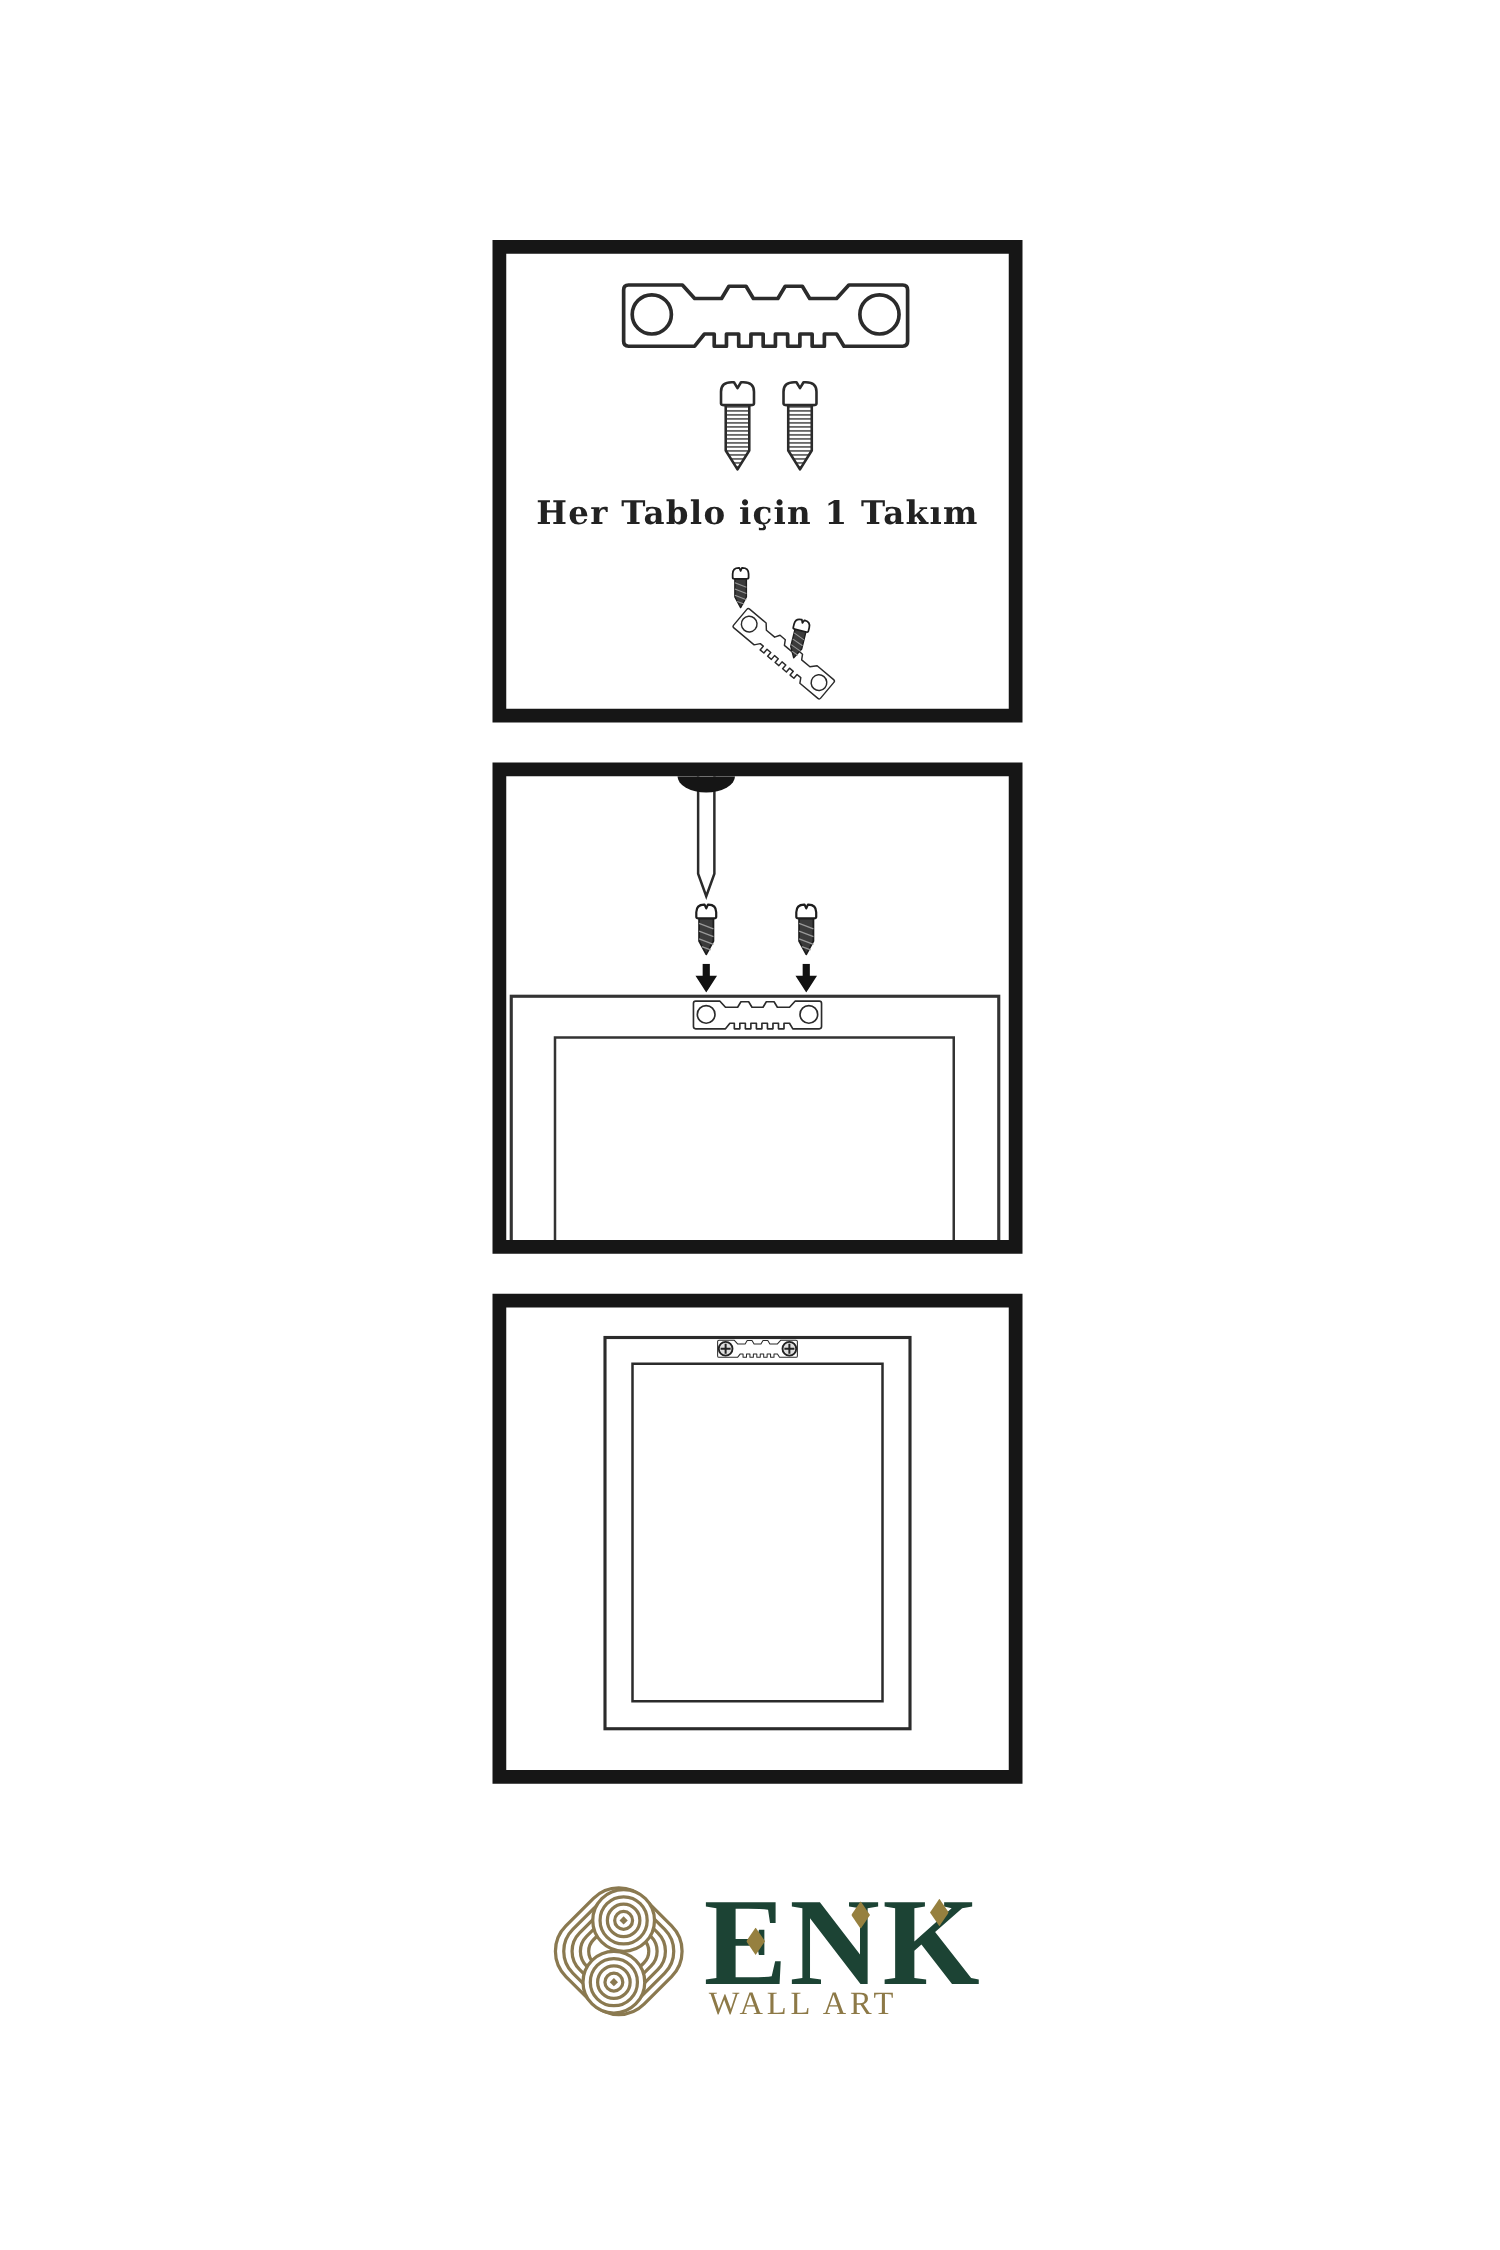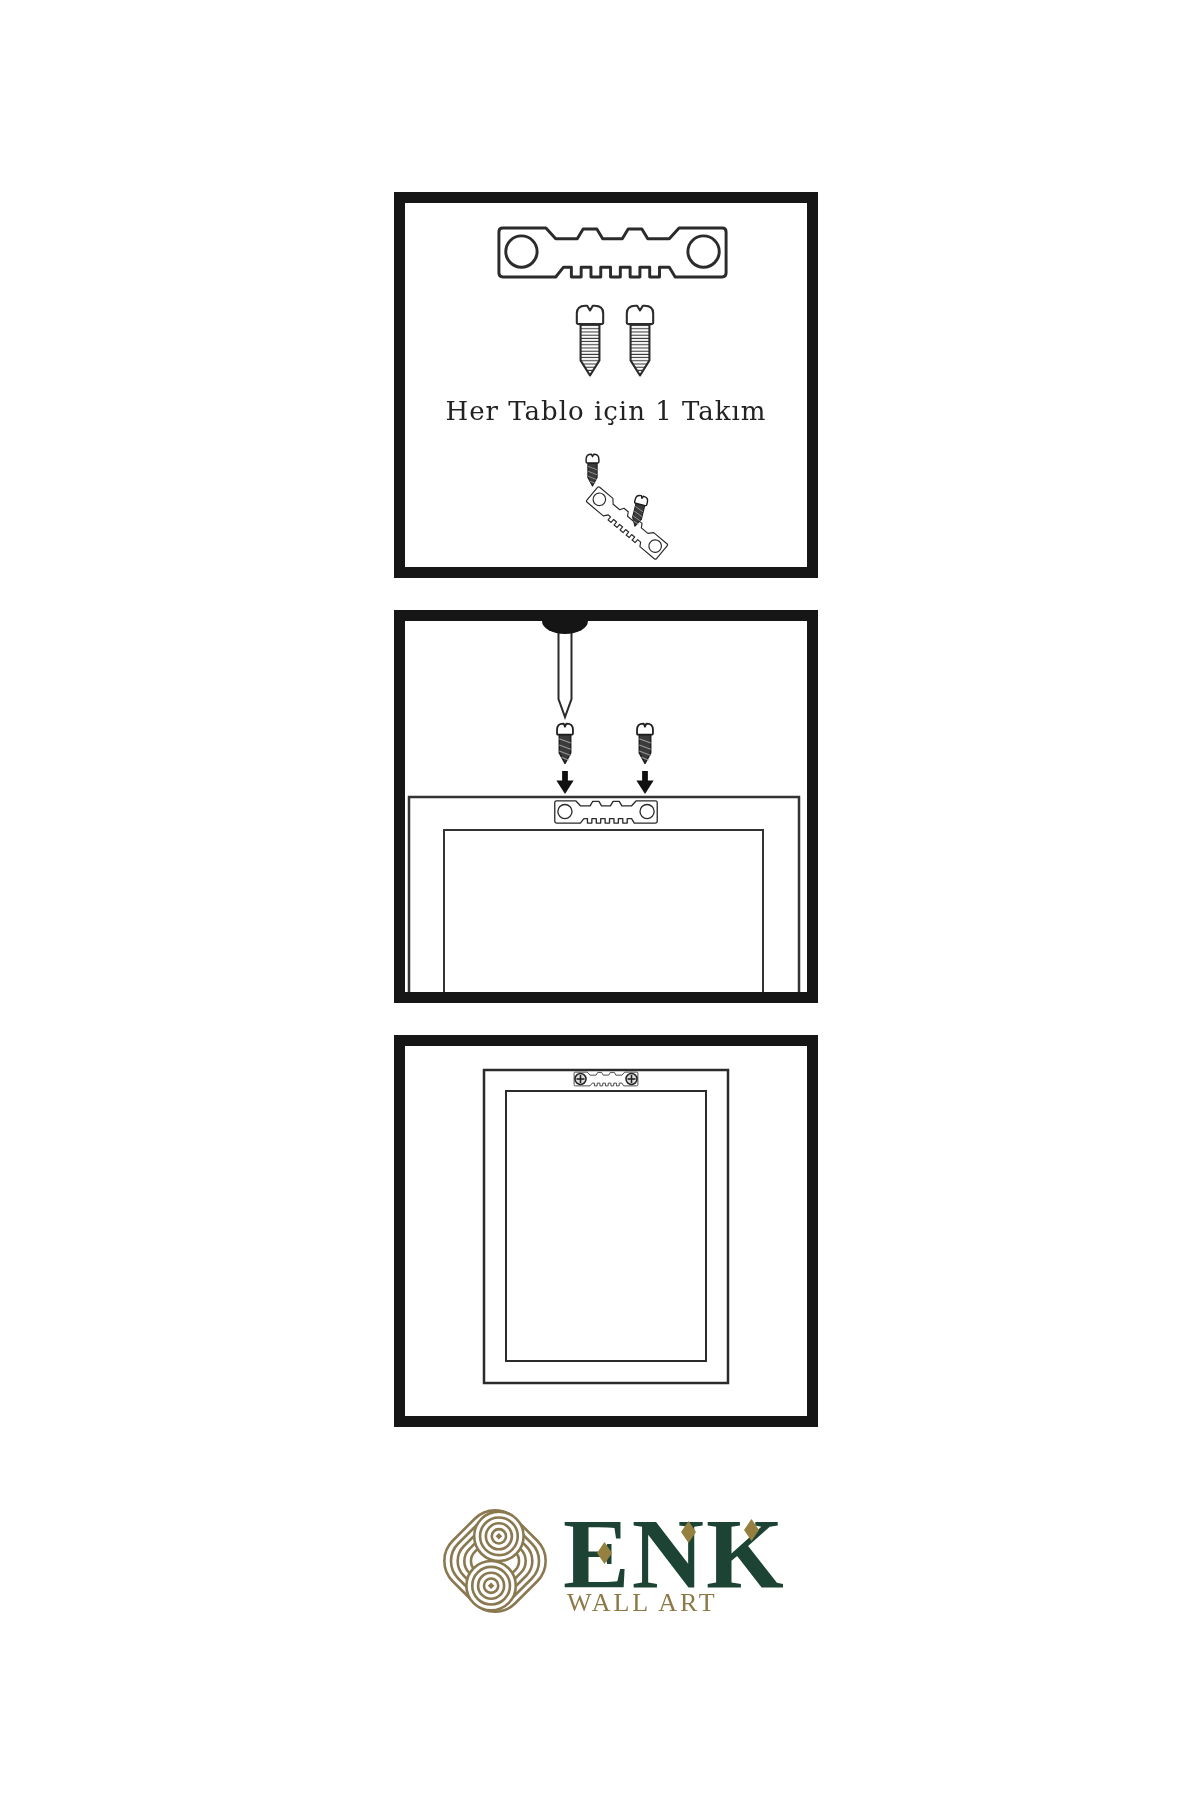--- a/index.html
+++ b/index.html
@@ -11,21 +11,21 @@
     position:absolute;left:394px;width:424px;background:#fff;
     border:11px solid #161616;box-sizing:border-box;
   }
   .panel .art{position:absolute;inset:0;width:100%;height:100%;display:block;}
   #panel1{top:192px;height:386px;}
   #panel2{top:610px;height:393px;}
   #panel3{top:1035px;height:392px;}
   .caption{
     position:absolute;left:0;right:0;top:193px;text-align:center;
     font-family:"DejaVu Serif", serif;font-size:26px;letter-spacing:1px;
-    color:#222;white-space:nowrap;
+    color:#222;white-space:nowrap;font-weight:bold;
   }
   .brand-name{
     position:absolute;left:563px;top:1504px;line-height:1;
     font-family:"Liberation Serif", serif;font-weight:700;font-size:100px;
     letter-spacing:2px;color:#1c4334;
   }
   .brand-sub{
     position:absolute;left:567px;top:1590px;line-height:1;
     font-family:"Liberation Serif", serif;font-weight:400;font-size:26px;
     letter-spacing:3px;color:#8d7947;white-space:nowrap;

